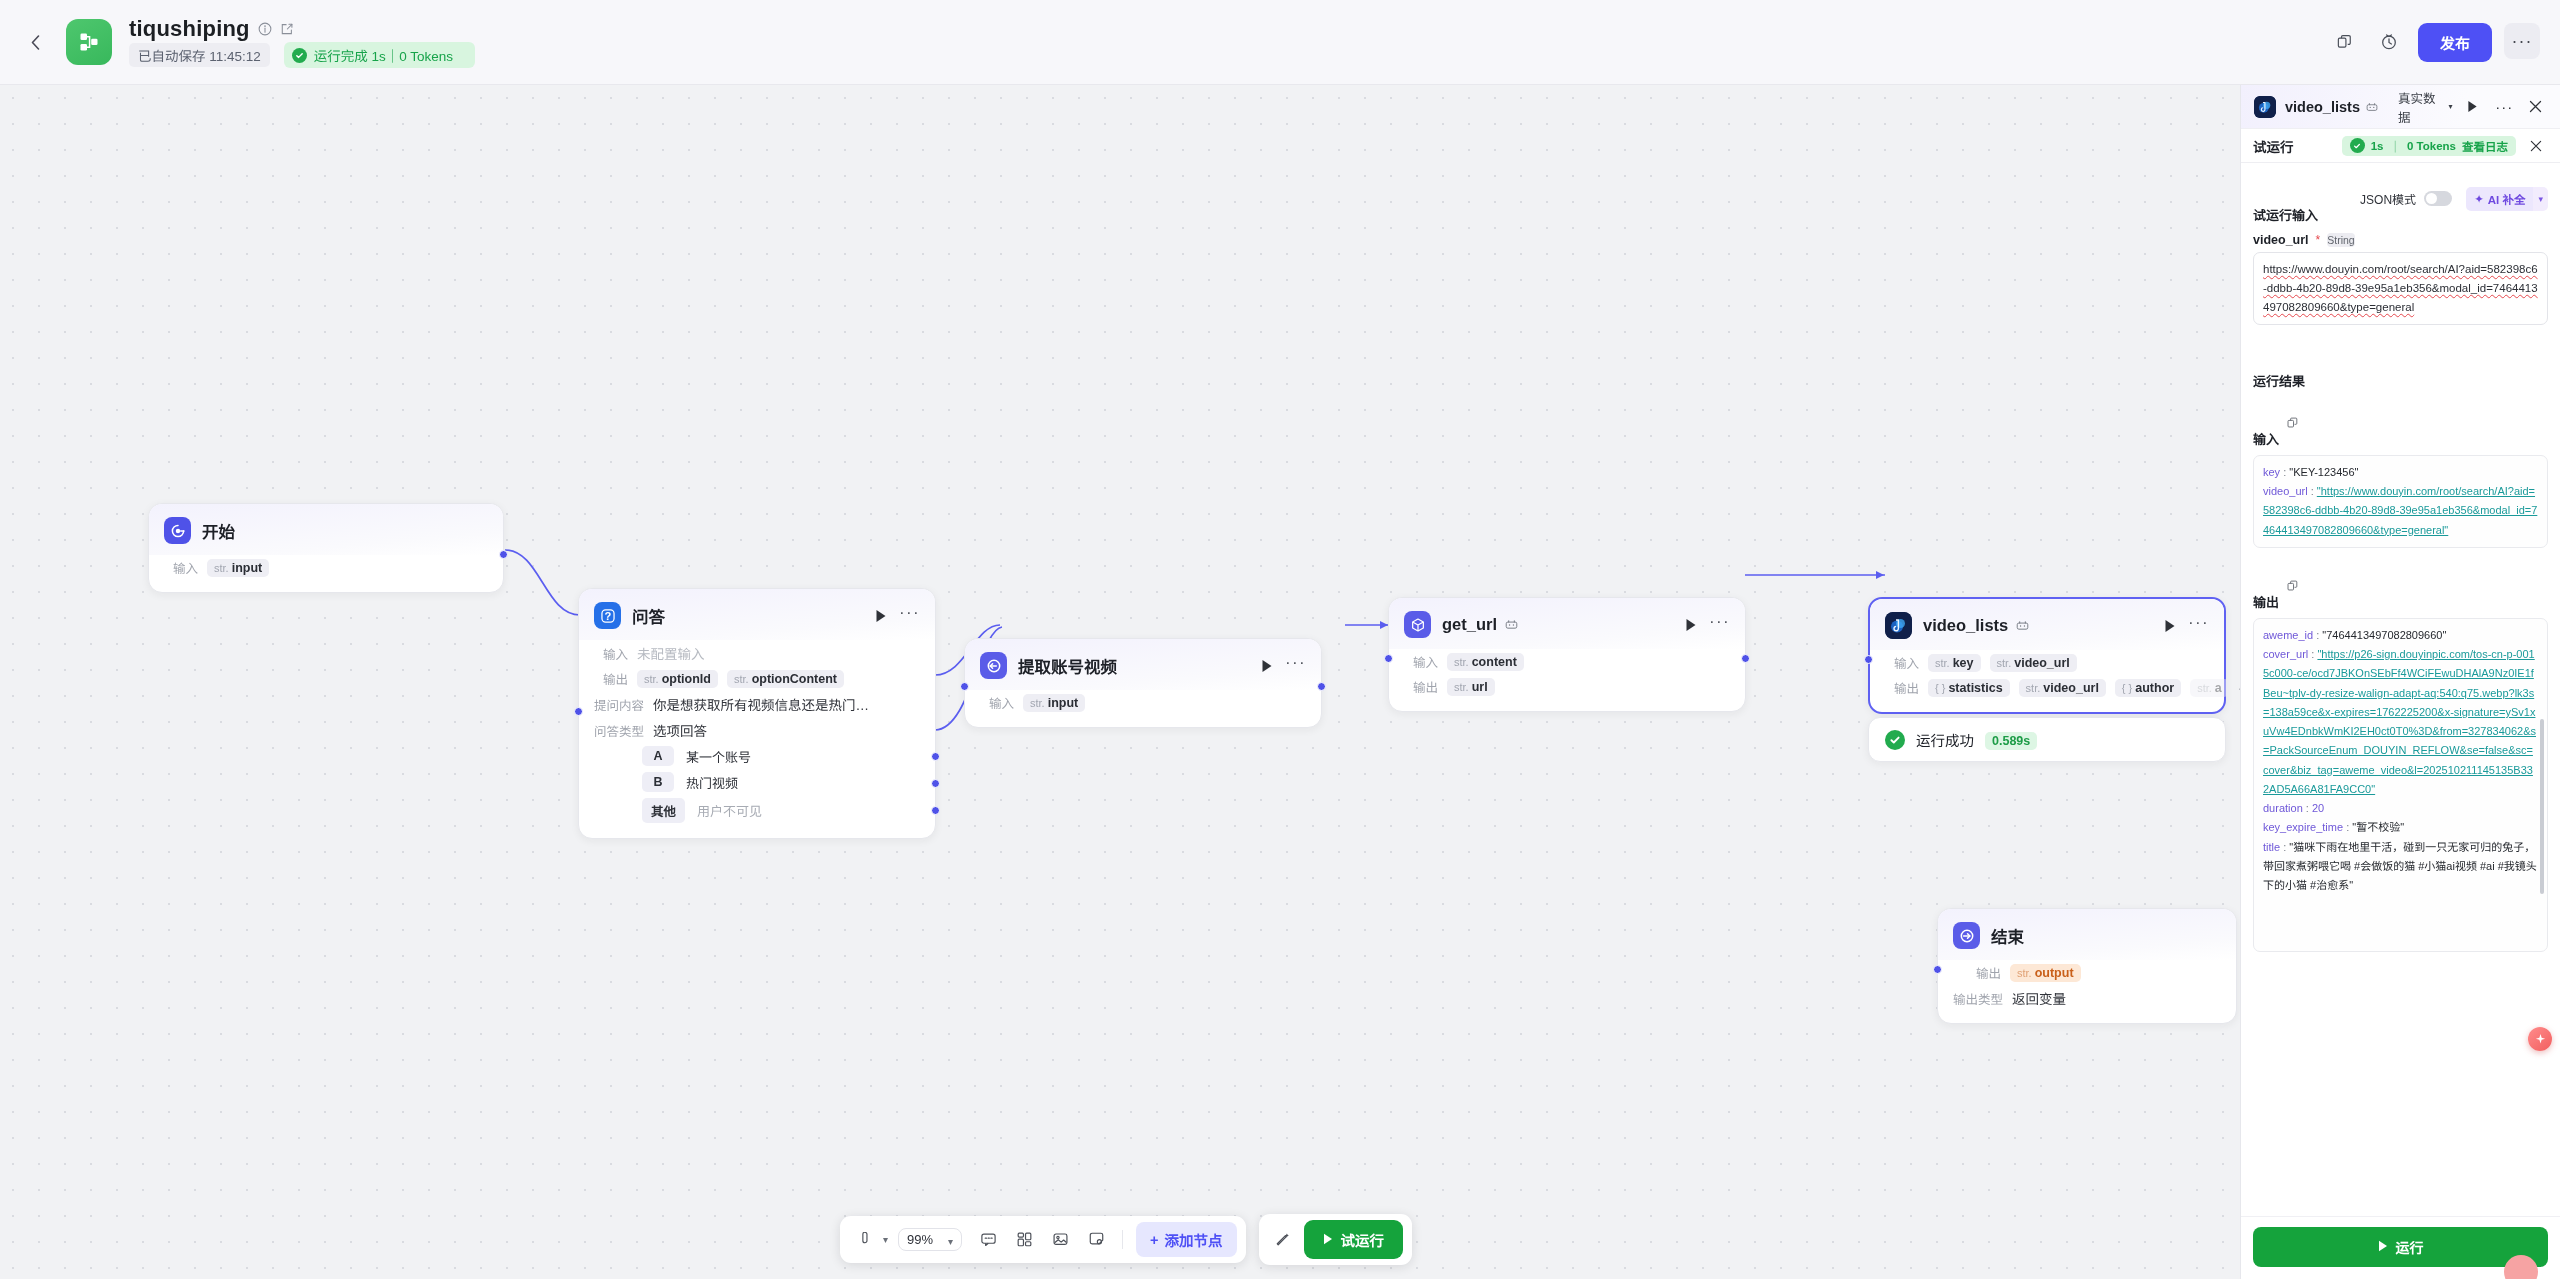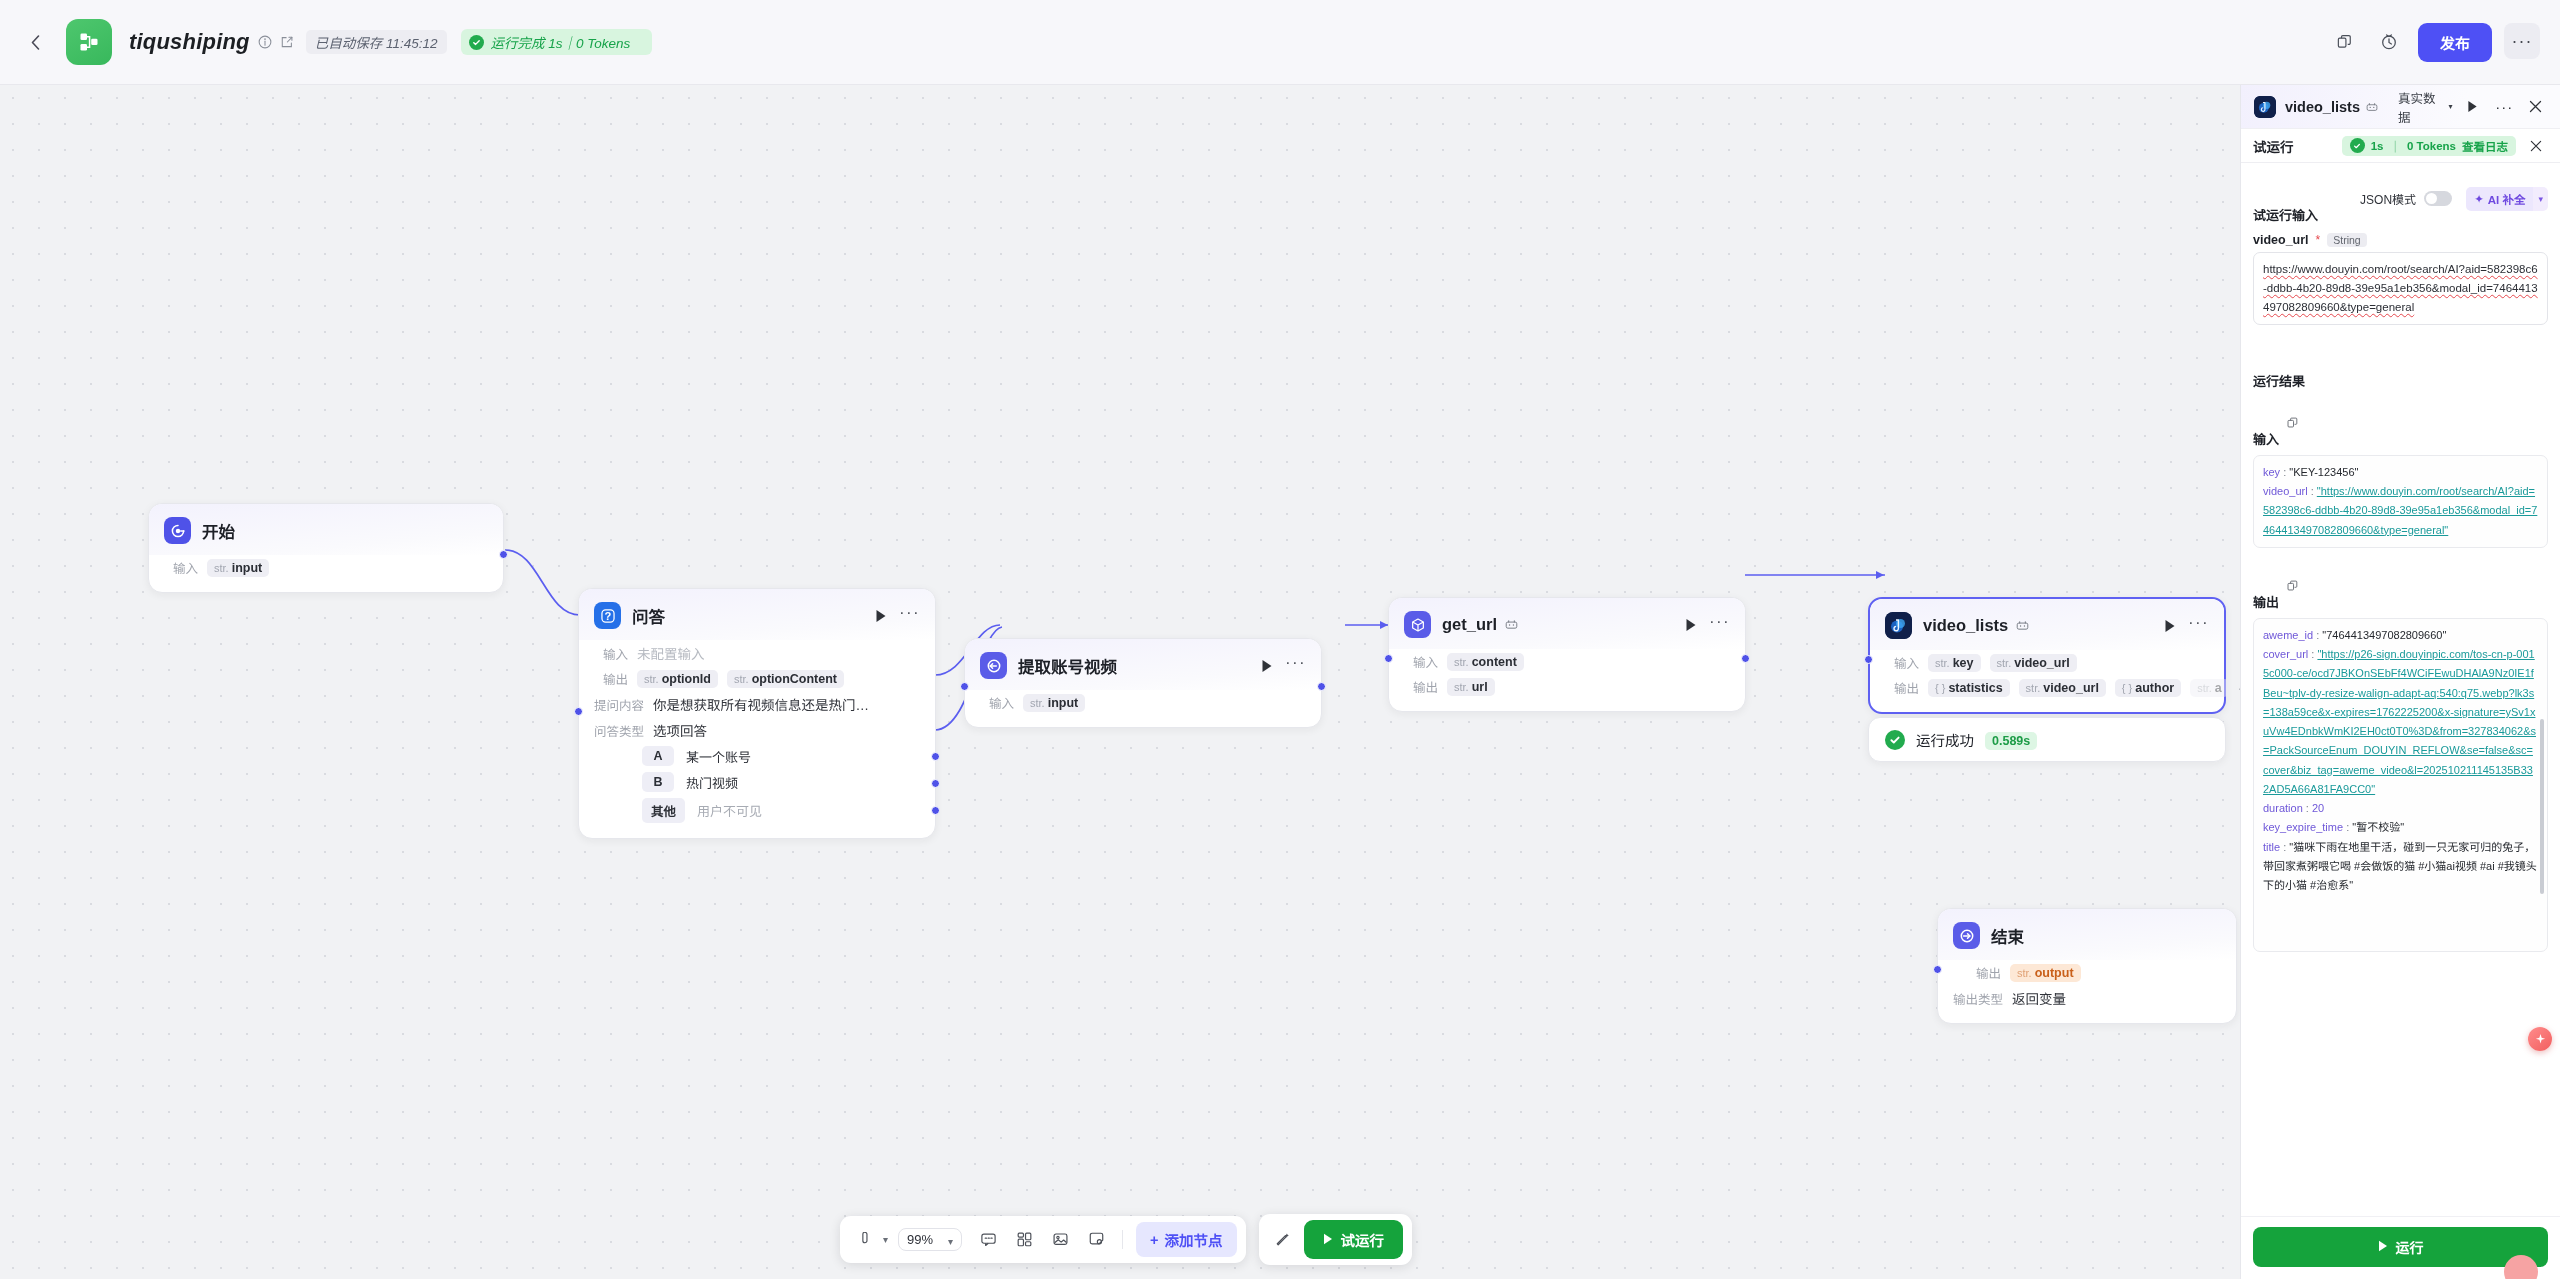--- a/index.html
+++ b/index.html
@@ -23,21 +23,21 @@
   #back-btn {
     width: 34px; height: 34px; margin-left: 18px;
     display: flex; align-items: center; justify-content: center;
     color: #4a4a57; font-size: 19px; cursor: pointer; border-radius: 7px;
   }
   #app-logo {
     width: 46px; height: 46px; border-radius: 12px; margin-left: 14px;
     background: linear-gradient(150deg,#4ec76e,#38b85c);
     display: flex; align-items: center; justify-content: center;
   }
-  #title-zone { margin-left: 17px; display: flex; flex-direction: row; gap: 12px; font-style: italic; }
+  #title-zone { margin-left: 17px; display: flex; flex-direction: column; gap: 0; }
   .title-row-1 { display: flex; align-items: center; gap: 8px; }
   #app-title { font-size: 22px; font-weight: 700; color: #1c1f23; letter-spacing: .2px; }
   .title-ic { color: #8a8f99; display: flex; align-items: center; }
   .title-row-2 { display: flex; align-items: center; gap: 14px; }
   #autosave {
     font-size: 13.5px; color: #5c6270; background: #ededf2;
     padding: 2px 9px; border-radius: 5px; white-space: nowrap;
   }
   #run-status {
     display: flex; align-items: center; gap: 7px;
@@ -245,21 +245,21 @@
   #ai-chev {
     background: #f2ecfd; color: #7a56e3; border-radius: 0 5px 5px 0;
     padding: 4px 5px; cursor: pointer; font-size: 9px; display: flex; align-items: center;
   }
 
   .field-label-row { display: flex; align-items: center; gap: 7px; margin: 9px 0 5px 0; }
   .field-name { font-size: 12.5px; font-weight: 700; color: #1d2027; }
   .req-star { color: #e5484d; font-size: 12px; }
   .type-tag {
     background: #ececf1; color: #62666e; font-size: 10.5px;
-    border-radius: 4px; padding: 1px 6px;
+    border-radius: 4px; padding: 1px 0;
   }
   #url-input {
     width: 100%; border: 1px solid #e3e4e9; border-radius: 7px;
     padding: 7px 9px; font-size: 11.5px; color: #2b2e35; line-height: 1.65;
     word-break: break-all; background: #fff; min-height: 58px;
     text-decoration: underline wavy #e5484d 1px; text-underline-offset: 2px;
     cursor: text;
   }
 
   .result-box {

